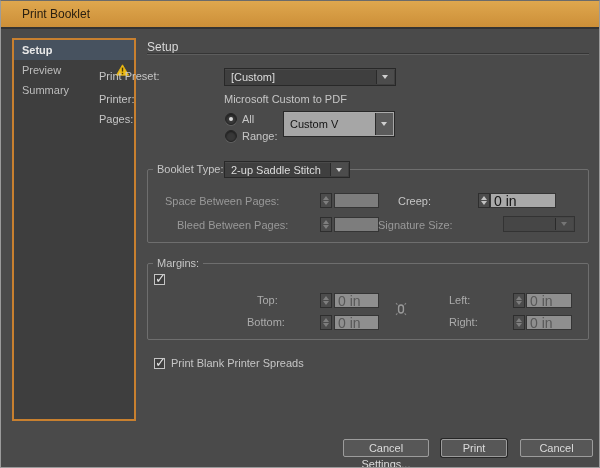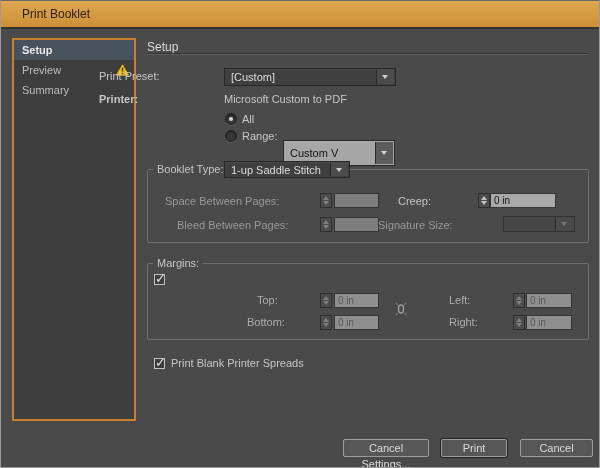--- a/index.html
+++ b/index.html
@@ -37,21 +37,21 @@
   
   .stepper{position:absolute;width:12px;height:15px;background:#4C4C4C;border:1px solid #2E2E2E;box-sizing:border-box;}
   .stepper .su{position:absolute;left:2px;top:2px;width:0;height:0;
                border-left:3px solid transparent;border-right:3px solid transparent;border-bottom:4px solid #C2C2C2;}
   .stepper .sd{position:absolute;left:2px;bottom:2px;width:0;height:0;
                border-left:3px solid transparent;border-right:3px solid transparent;border-top:4px solid #C2C2C2;}
   .stepper.dim2 .su{border-bottom-color:#7E7E7E;}
   .stepper.dim2 .sd{border-top-color:#7E7E7E;}
   
   .fld{position:absolute;height:15px;box-sizing:border-box;border:1px solid #353535;background:#7D7D7D;
-       font-family:"Liberation Sans",sans-serif;font-size:10px;padding:0 3px;color:#1A1A1A;}
+       font-family:"Liberation Sans",sans-serif;font-size:14px;padding:0 3px;color:#1A1A1A;}
   .fld.lit{background:#A9A9A9;color:#141414;}
   .fld.ghost{background:#8F8F8F;color:#585858;}
   
   .group{position:absolute;border:1px solid #6E6E6E;border-radius:2px;box-sizing:border-box;}
   .group-label{position:absolute;background:#4A4A4A;padding:0 4px;color:#C6C6C6;line-height:13px;}
   
   .cb{position:absolute;width:11px;height:11px;border:1px solid #C4C4C4;background:#3E3E3E;box-sizing:border-box;}
   .cb.checked::after{content:"\2713";position:absolute;left:0px;top:-4px;font-size:13px;color:#E3E3E3;}
   .radio{position:absolute;width:10px;height:10px;border-radius:50%;background:#383838;border:1px solid #242424;
          box-shadow:inset 0 1px 2px rgba(0,0,0,.55),0 1px 0 rgba(255,255,255,.12);}
@@ -92,38 +92,39 @@
   <div class="sep"></div>
 
   <span class="lbl r" style="left:98px;top:69px;width:120px;">Print Preset:</span>
   <div class="dd" style="left:223px;top:67px;width:172px;height:18px;padding-left:26px;">
     <span class="dd-text">[Custom]</span>
     <span class="dd-arrow">
         <i></i>
       </span>
   </div>
 
-  <span class="lbl r" style="left:98px;top:92px;width:120px;font-weight:bold;">Printer:</span>
+  <span class="lbl r" style="left:98px;top:92px;width:120px;">Printer:</span>
   <span class="val" style="left:223px;top:92px;">Microsoft Custom to PDF</span>
 
+  <span class="lbl r" style="left:98px;top:112px;width:120px;">Pages:</span>
   <span class="radio on" style="left:224px;top:112px;"></span>
   <span class="lbl" style="left:241px;top:112px;">All</span>
   <span class="radio" style="left:224px;top:129px;"></span>
   <span class="lbl" style="left:241px;top:129px;">Range:</span>
-  <div class="dd combo" style="left:282px;top:139px;width:112px;height:26px;">
+  <div class="dd combo" style="left:282px;top:110px;width:112px;height:26px;">
     <span class="dd-text">Custom V</span>
     <span class="dd-arrow">
         <i></i>
       </span>
   </div>
 
   <div class="group" style="left:146px;top:168px;width:442px;height:74px;"></div>
   <span class="group-label" style="left:152px;top:162px;">Booklet Type:</span>
   <div class="dd" style="left:223px;top:160px;width:126px;height:17px;">
-    <span class="dd-text">1-up Saddle Stitch</span>
+    <span class="dd-text">2-up Saddle Stitch</span>
     <span class="dd-arrow">
         <i></i>
       </span>
   </div>
 
   <span class="lbl r dim" style="left:164px;top:194px;width:140px;">Space Between Pages:</span>
   <span class="stepper dim2" style="left:319px;top:192px;">
       <i class="su"></i>
       <i class="sd"></i>
     </span>

